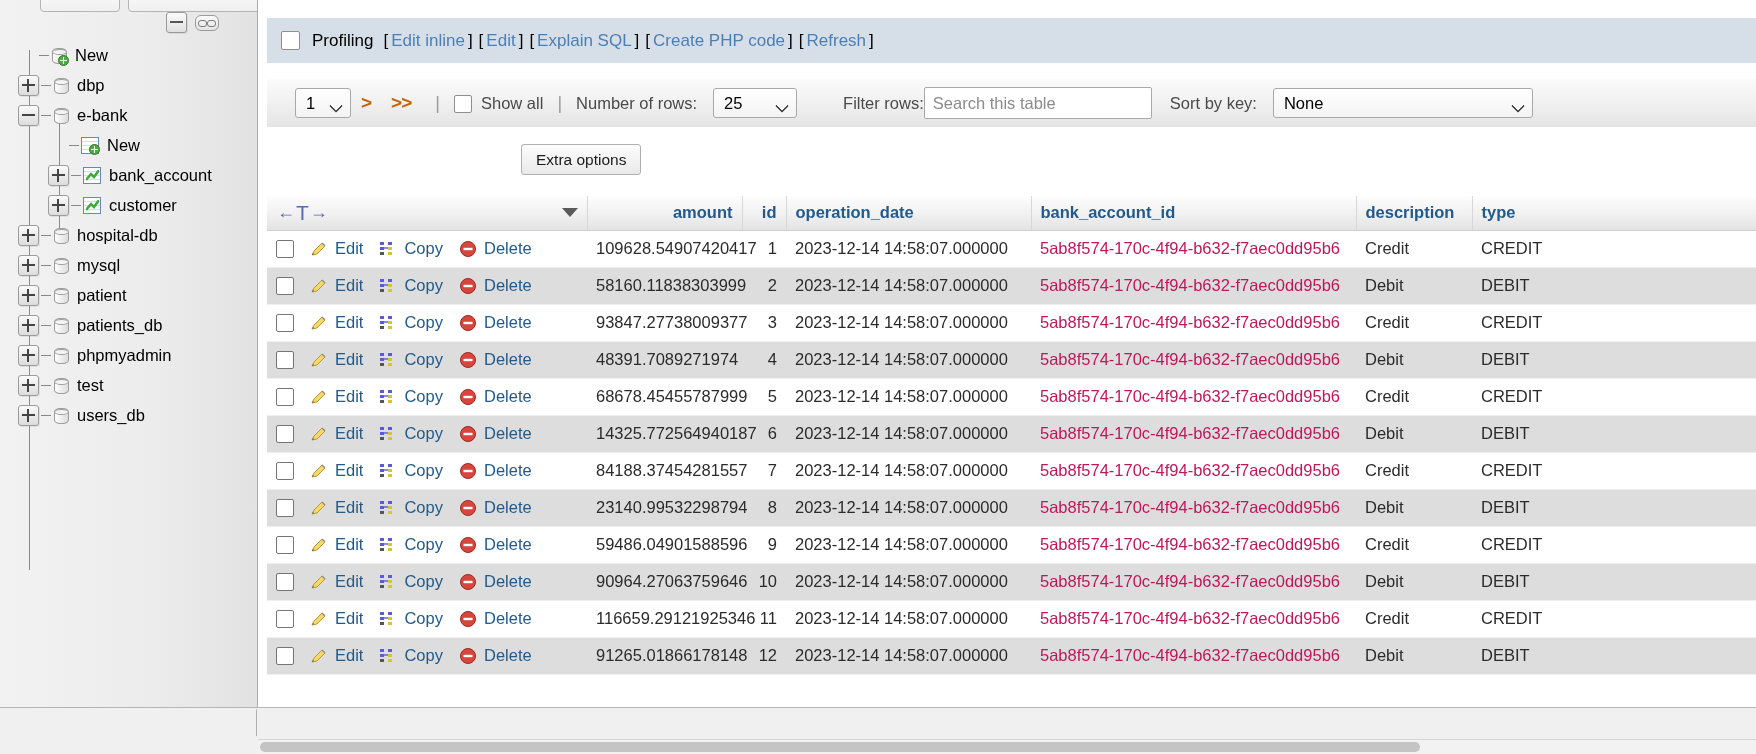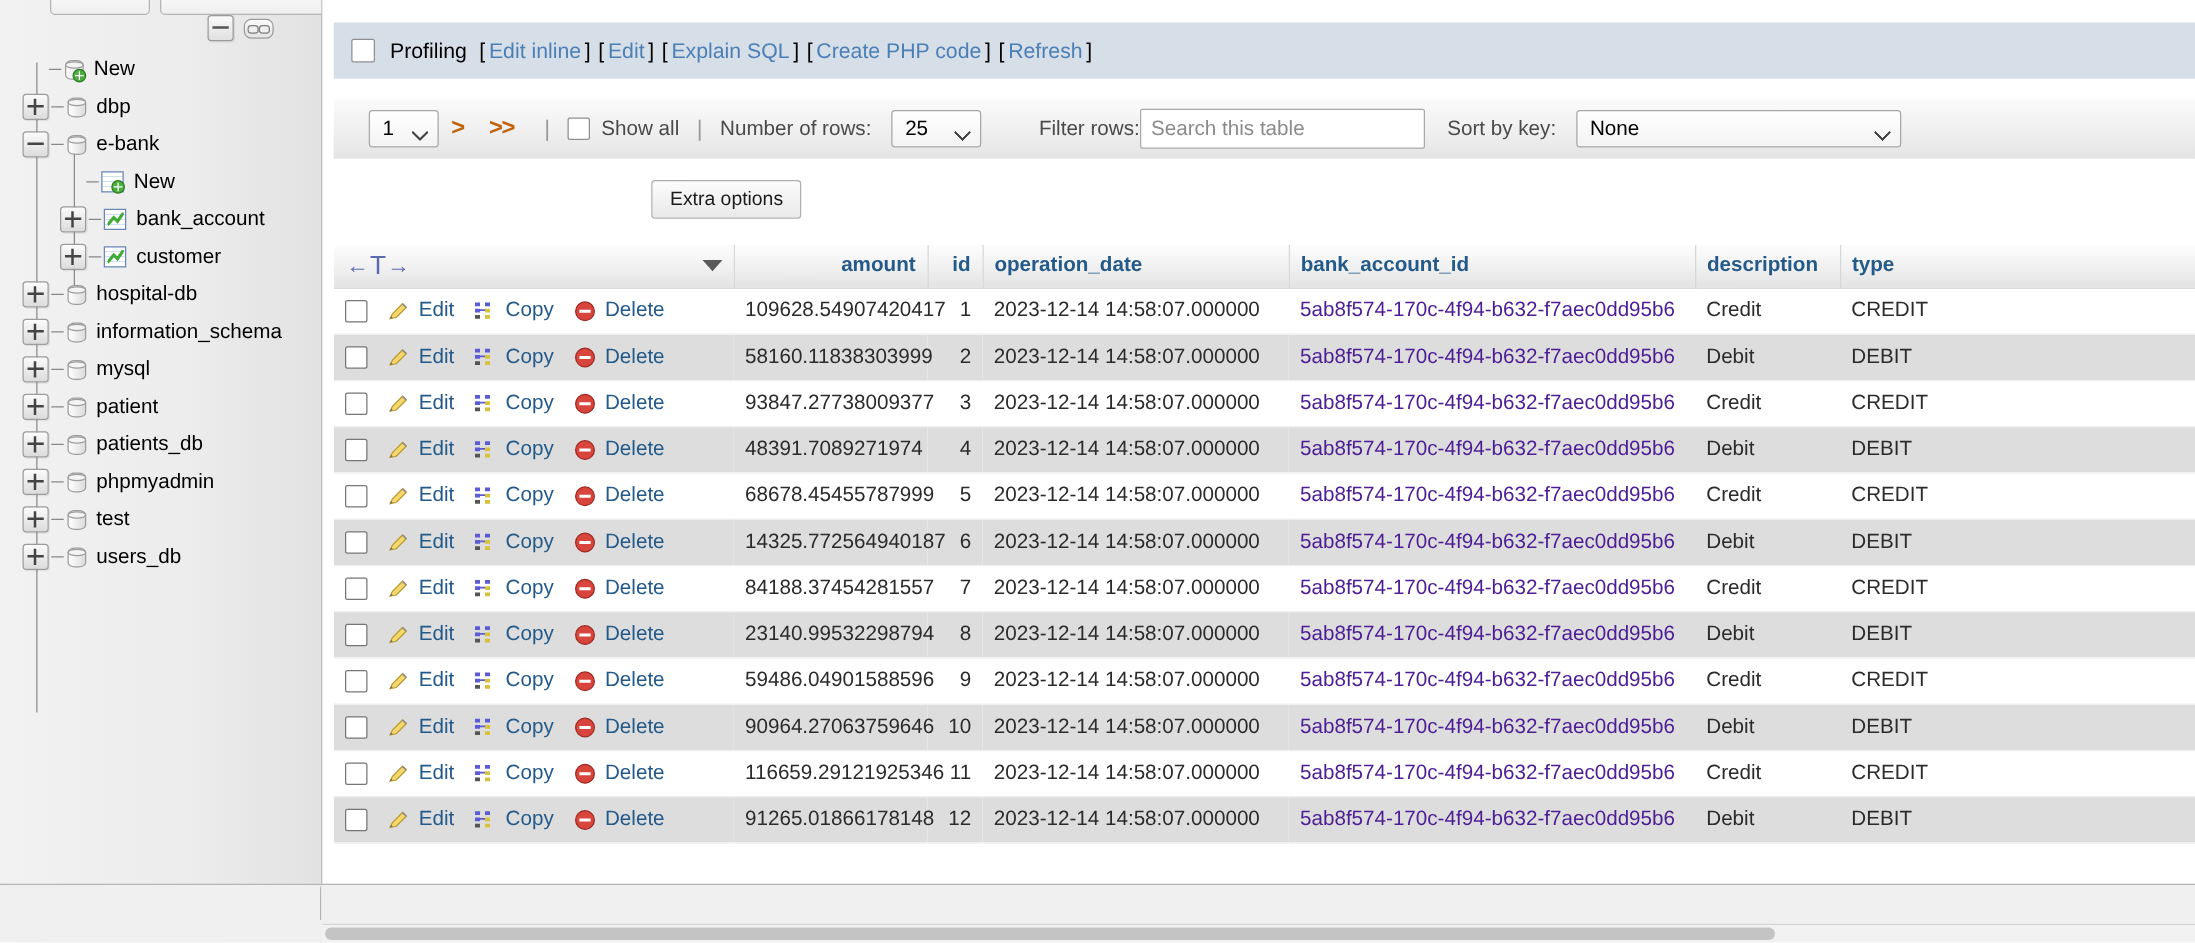--- a/index.html
+++ b/index.html
@@ -340,21 +340,21 @@
     position: absolute;
     right: 9px;
     top: 12px;
     width: 8px; height: 8px;
     border-left: 2px solid #444;
     border-bottom: 2px solid #444;
     transform: rotate(-45deg);
     border-radius: 1px;
   }
   #sel-page { width: 56px; margin-left: 18px; }
-  #sel-rows { width: 72px; text-align: center; }
+  #sel-rows { width: 84px; text-align: center; }
   #sel-sort { width: 260px; }
 
   .arrow-btn {
     color: #c2630a;
     font-size: 19px;
     font-weight: bold;
     padding: 0 10px;
     cursor: pointer;
     letter-spacing: -1px;
   }
@@ -365,21 +365,21 @@
   }
   .nav-cb {
     width: 16px; height: 16px;
     border: 1px solid #8f8f8f;
     background: #fff;
     border-radius: 2px;
     margin-right: 9px;
   }
   .nav-item {
     display: flex;
-    align-items: center;
+    align-items: flex-end;
   }
   .nav-text { color: #4a4a4a; }
   #filter-input {
     width: 228px;
     height: 32px;
     border: 1px solid #a9a9a9;
     background: #fff;
     border-radius: 2px;
     box-sizing: border-box;
     font-size: 16.5px;
@@ -464,21 +464,21 @@
     vertical-align: middle;
   }
   .act {
     display: inline-flex;
     align-items: center;
     gap: 7px;
     color: #235a8a;
     cursor: pointer;
     white-space: nowrap;
   }
-  .acct-link { color: #4c1d95; cursor: pointer; }
+  .acct-link { color: #be185d; cursor: pointer; }
 
   
   .sort-caret {
     width: 0; height: 0;
     border-left: 8px solid transparent;
     border-right: 8px solid transparent;
     border-top: 9px solid #5a5a5a;
     display: inline-block;
   }
   .tcontrol {
@@ -598,28 +598,20 @@
               <div class="cyl"></div>
             </div>
             <span class="node-label">hospital-db</span>
           </div>
           <div class="node lvl1">
             <div class="tog plus"></div>
             <div class="connector"></div>
             <div class="ic-db">
               <div class="cyl"></div>
             </div>
-            <span class="node-label">information_schema</span>
-          </div>
-          <div class="node lvl1">
-            <div class="tog plus"></div>
-            <div class="connector"></div>
-            <div class="ic-db">
-              <div class="cyl"></div>
-            </div>
             <span class="node-label">mysql</span>
           </div>
           <div class="node lvl1">
             <div class="tog plus"></div>
             <div class="connector"></div>
             <div class="ic-db">
               <div class="cyl"></div>
             </div>
             <span class="node-label">patient</span>
           </div>

